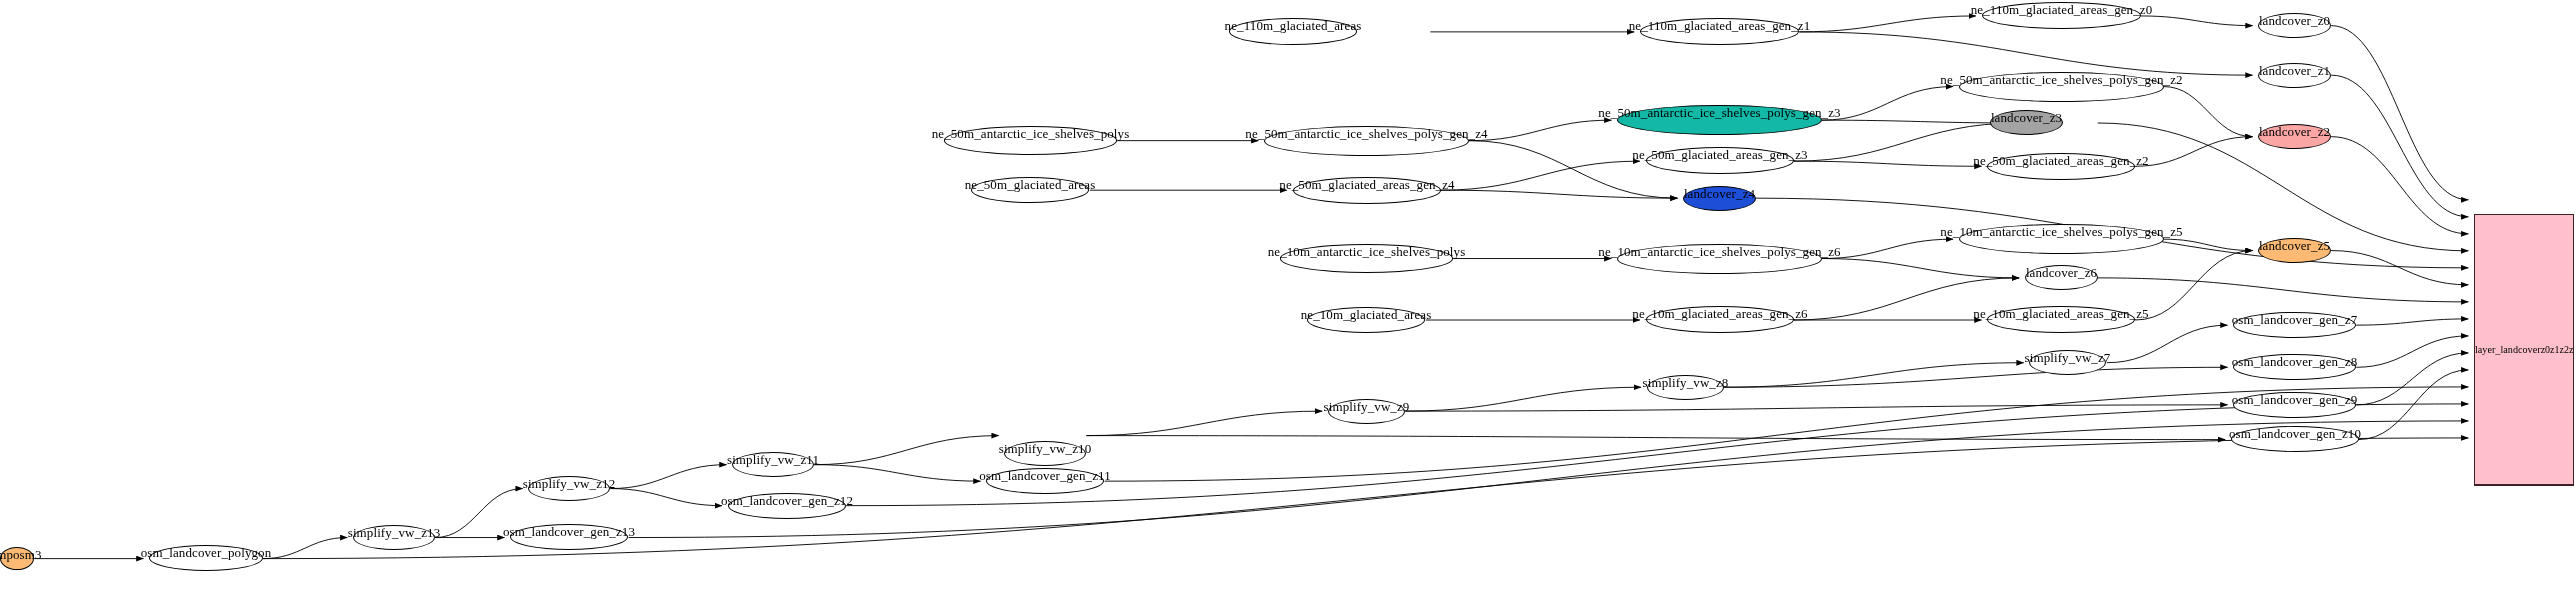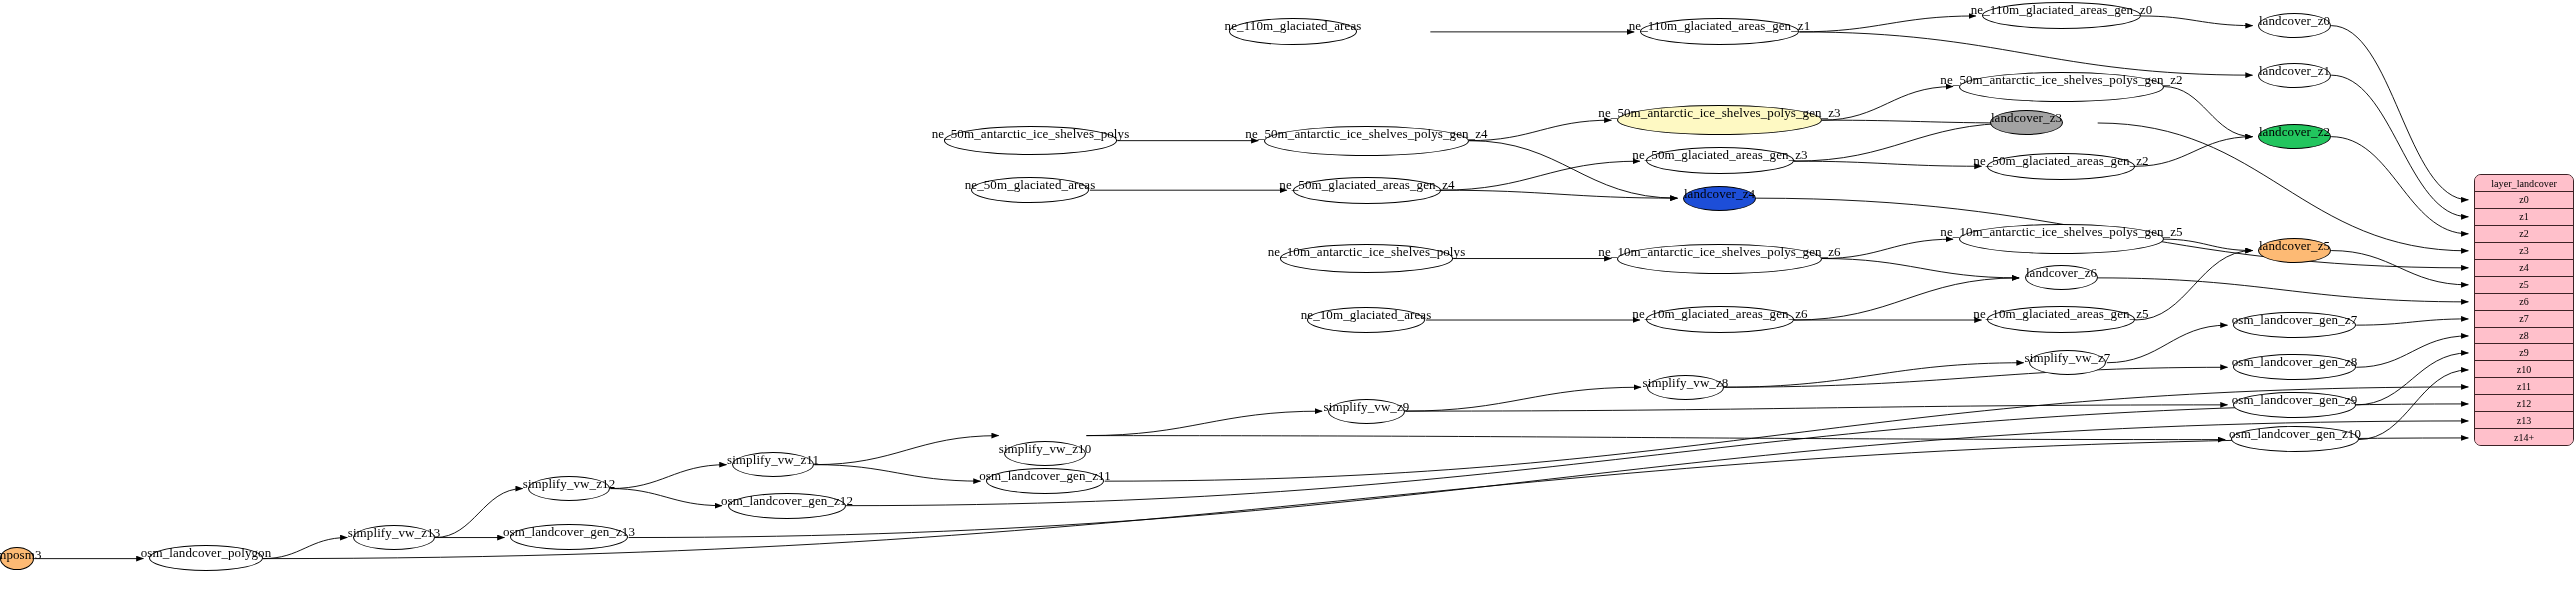--- a/index.html
+++ b/index.html
@@ -44,25 +44,26 @@
     letter-spacing: 0.1px;
     font-family: Liberation Serif, serif;
   }
   .node-label { pointer-events: none; }
 
   
   .record-table {
     position: absolute;
     box-sizing: border-box;
     border: 0.9px solid #3c2226;
-    border-radius: 7px;
+    border-radius: 0;
     background: #ffc0cb;
     overflow: hidden;
     display: flex;
-    flex-direction: column;
+    flex-direction: row;
+    margin-top: 40px;
   }
   .record-row {
     flex: 1 1 0;
     display: flex;
     align-items: center;
     justify-content: center;
     font-size: 10px;
     color: #000000;
     border-bottom: 0.8px solid #3c2226;
     box-sizing: border-box;
@@ -250,39 +251,39 @@
       </div>
       <div class="node" style="left: 1990px; top: 110px; width: 73px; height: 25px; border-color: rgb(0, 0, 0); background: #a3a3a3;">
         <span class="node-label">landcover_z3</span>
       </div>
       <div class="node" style="left: 944px; top: 126px; width: 173px; height: 28.5px; border-color: rgb(0, 0, 0); background: rgb(255, 255, 255);">
         <span class="node-label">ne_50m_antarctic_ice_shelves_polys</span>
       </div>
       <div class="node" style="left: 1264px; top: 126px; width: 205px; height: 30px; border-color: rgb(0, 0, 0); background: rgb(255, 255, 255);">
         <span class="node-label">ne_50m_antarctic_ice_shelves_polys_gen_z4</span>
       </div>
-      <div class="node" style="left: 1617px; top: 105px; width: 205px; height: 30px; border-color: rgb(0, 0, 0); background: #fef9c3;">
+      <div class="node" style="left: 1617px; top: 105px; width: 205px; height: 30px; border-color: rgb(0, 0, 0); background: #14b8a6;">
         <span class="node-label">ne_50m_antarctic_ice_shelves_polys_gen_z3</span>
       </div>
       <div class="node" style="left: 1959px; top: 72px; width: 205px; height: 30px; border-color: rgb(0, 0, 0); background: rgb(255, 255, 255);">
         <span class="node-label">ne_50m_antarctic_ice_shelves_polys_gen_z2</span>
       </div>
       <div class="node" style="left: 1229px; top: 18px; width: 128px; height: 27px; border-color: rgb(0, 0, 0); background: rgb(255, 255, 255);">
         <span class="node-label">ne_110m_glaciated_areas</span>
       </div>
       <div class="node" style="left: 1640px; top: 18px; width: 159px; height: 27px; border-color: rgb(0, 0, 0); background: rgb(255, 255, 255);">
         <span class="node-label">ne_110m_glaciated_areas_gen_z1</span>
       </div>
       <div class="node" style="left: 1982px; top: 2.3px; width: 159px; height: 27px; border-color: rgb(0, 0, 0); background: rgb(255, 255, 255);">
         <span class="node-label">ne_110m_glaciated_areas_gen_z0</span>
       </div>
       <div class="node" style="left: 2258px; top: 13px; width: 73px; height: 25px; border-color: rgb(0, 0, 0); background: rgb(255, 255, 255);">
         <span class="node-label">landcover_z0</span>
       </div>
       <div class="node" style="left: 2258px; top: 63px; width: 73px; height: 25px; border-color: rgb(0, 0, 0); background: rgb(255, 255, 255);">
         <span class="node-label">landcover_z1</span>
       </div>
-      <div class="node" style="left: 2258px; top: 124px; width: 73px; height: 25px; border-color: rgb(0, 0, 0); background: #22c55e;">
+      <div class="node" style="left: 2258px; top: 124px; width: 73px; height: 25px; border-color: rgb(0, 0, 0); background: #fca5a5;">
         <span class="node-label">landcover_z2</span>
       </div>
     </div>
 </div>
 
 
 </body></html>

